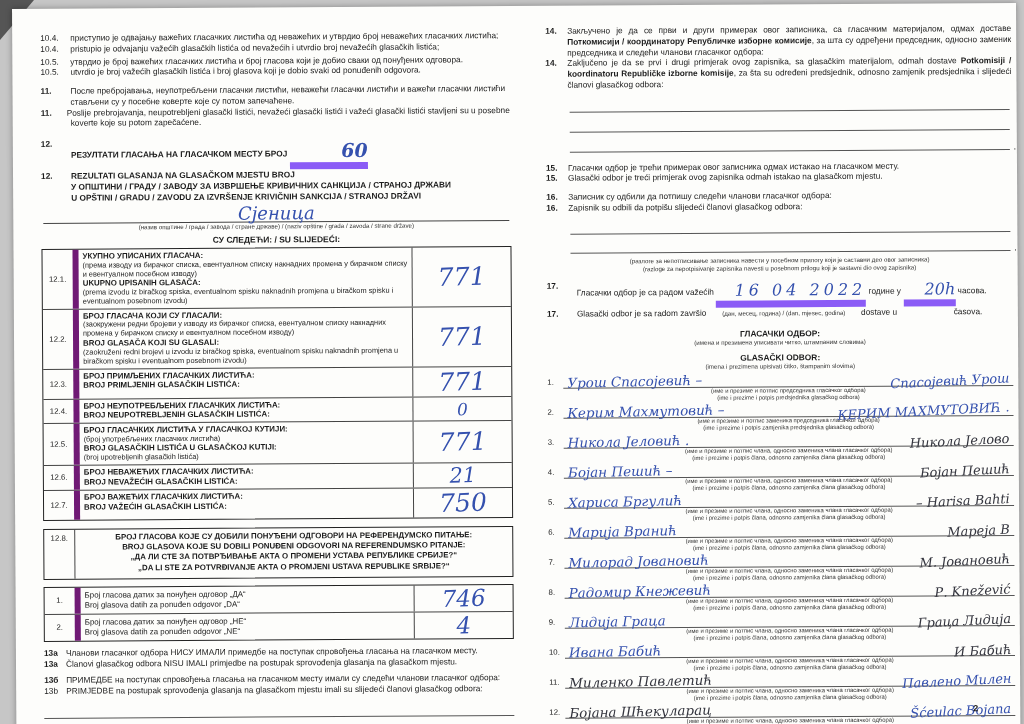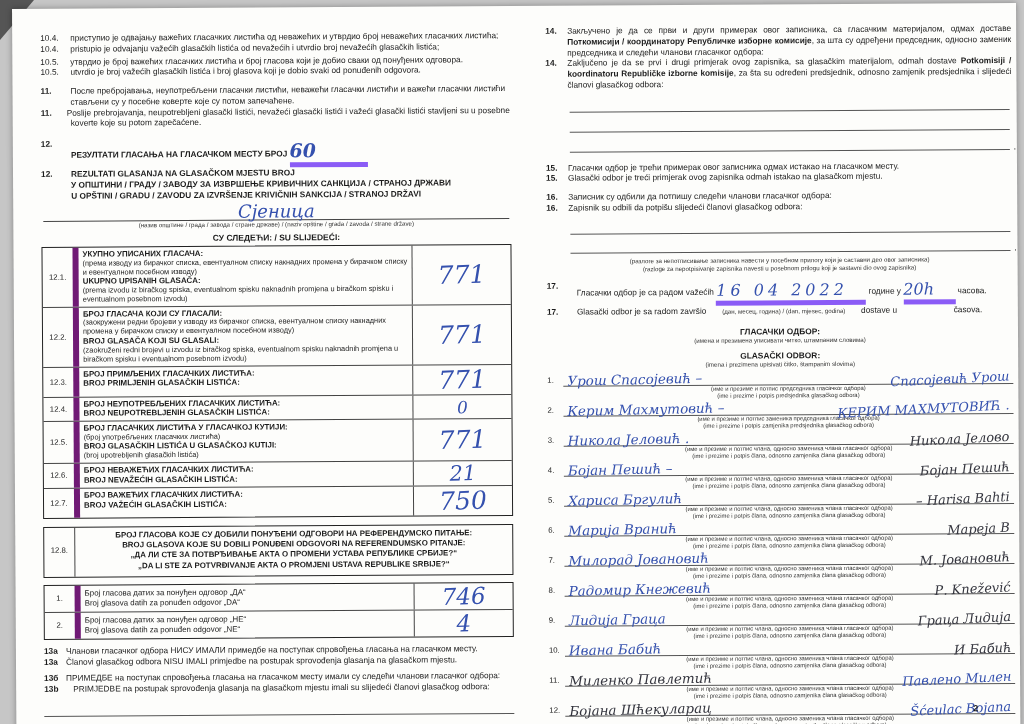--- a/index.html
+++ b/index.html
@@ -26,21 +26,21 @@
   .trow{display:flex;border-bottom:1px solid #444;}
   .trow:last-child{border-bottom:none;}
   .tc-num{flex:0 0 30px;border-right:6px solid #701a75;display:flex;align-items:center;justify-content:center;font-size:7.8px;}
   .tc-body{flex:1;border-right:1px solid #444;padding:2px 4px;}
   .tb{font-size:7.9px;font-weight:bold;line-height:1.22;}
   .tn{font-size:7.4px;line-height:1.2;}
   .tn:empty{display:none;}
   .tc-val{flex:0 0 98px;display:flex;align-items:center;justify-content:center;font-size:25px;transform:rotate(-1.5deg);}
   
   .qbox{border:1.3px solid #222;margin-top:8px;display:flex;}
-  .qnum{flex:0 0 30px;border-right:1px solid #444;display:flex;align-items:flex-start;justify-content:center;font-size:7.8px;padding-top:18px;}
+  .qnum{flex:0 0 30px;border-right:1px solid #444;display:flex;align-items:flex-start;justify-content:center;font-size:7.8px;padding-top:4px;}
   .qbody{flex:1;padding:3px 6px 4px;}
   .qb{font-size:7.9px;font-weight:bold;text-align:center;line-height:1.3;}
   .qq{font-size:7.9px;font-weight:bold;text-align:center;line-height:1.35;}
   .atable{border:1.3px solid #222;margin-top:7px;}
   .atable .tc-val{font-size:23px;}
   .atable .tc-body{display:flex;flex-direction:column;justify-content:center;}
   .atable .tn{font-size:7.9px;}
   .arow{min-height:26px;}
   
   .sname-area{margin-top:2px;}
@@ -49,21 +49,21 @@
   .sbody{flex:1;}
   .sline{border-bottom:1px solid #555;height:15px;display:flex;justify-content:space-between;align-items:flex-end;padding:0 4px;}
   .sname{font-size:13.5px;transform:rotate(-1deg);position:relative;top:2px;}
   .ssig{font-size:13px;transform:rotate(-2.5deg);position:relative;top:3px;}
   .scap{font-size:5.9px;color:#333;text-align:center;line-height:1.1;}
   .hwline{position:relative;}
   .hwfill{position:absolute;left:0;right:0;bottom:-2px;text-align:center;}
   .pagenum{position:absolute;right:42px;bottom:16px;font-size:9px;font-weight:bold;}
   .i17row{display:flex;font-size:8.3px;line-height:1.3;}
   .i17row .lbl{flex:0 0 30px;font-weight:bold;}
-  .slot{display:inline-block;border-bottom:5px solid #8b5cf6;text-align:left;position:relative;}
+  .slot{display:inline-block;border-bottom:7px solid #8b5cf6;text-align:right;position:relative;}
   .slot .hw{position:relative;top:1px;}
 </style>
 </head>
 <body>
 
 <div class="wedge"></div>
 <div class="page">
 
   <div class="col colL" style="top:24px;">
 
@@ -208,21 +208,21 @@
       <span class="inum" style="flex-basis:22px;">13а</span>
       <span class="itxt"><span>Чланови гласачког одбора НИСУ ИМАЛИ примедбе на поступак спровођења гласања на гласачком месту.</span><br>
       <span style="margin-left:-22px;padding-right:4px;display:inline-block;width:18px;font-weight:bold;">13a</span><span>Članovi glasačkog odbora NISU IMALI primjedbe na postupak sprovođenja glasanja na glasačkom mjestu.</span></span>
     </div>
 
     <div class="gap4"></div>
 
     <div class="item">
       <span class="inum" style="flex-basis:22px;">13б</span>
       <span class="itxt"><span>ПРИМЕДБЕ на поступак спровођења гласања на гласачком месту имали су следећи чланови гласачког одбора:</span><br>
-      <span style="margin-left:-22px;padding-right:11px;display:inline-block;width:18px;font-weight:bold;">13b</span><span>PRIMJEDBE na postupak sprovođenja glasanja na glasačkom mjestu imali su slijedeći članovi glasačkog odbora:</span></span>
+      <span style="margin-left:-22px;padding-right:4px;display:inline-block;width:18px;font-weight:normal;">13b</span><span>PRIMJEDBE na postupak sprovođenja glasanja na glasačkom mjestu imali su slijedeći članovi glasačkog odbora:</span></span>
     </div>
 
     <div class="blank" style="margin-top:4px;"></div>
     <div class="blank">
         <span class="suffix">.</span>
       </div>
 
   </div>
 
   <div class="col colR" style="top:20px;">

